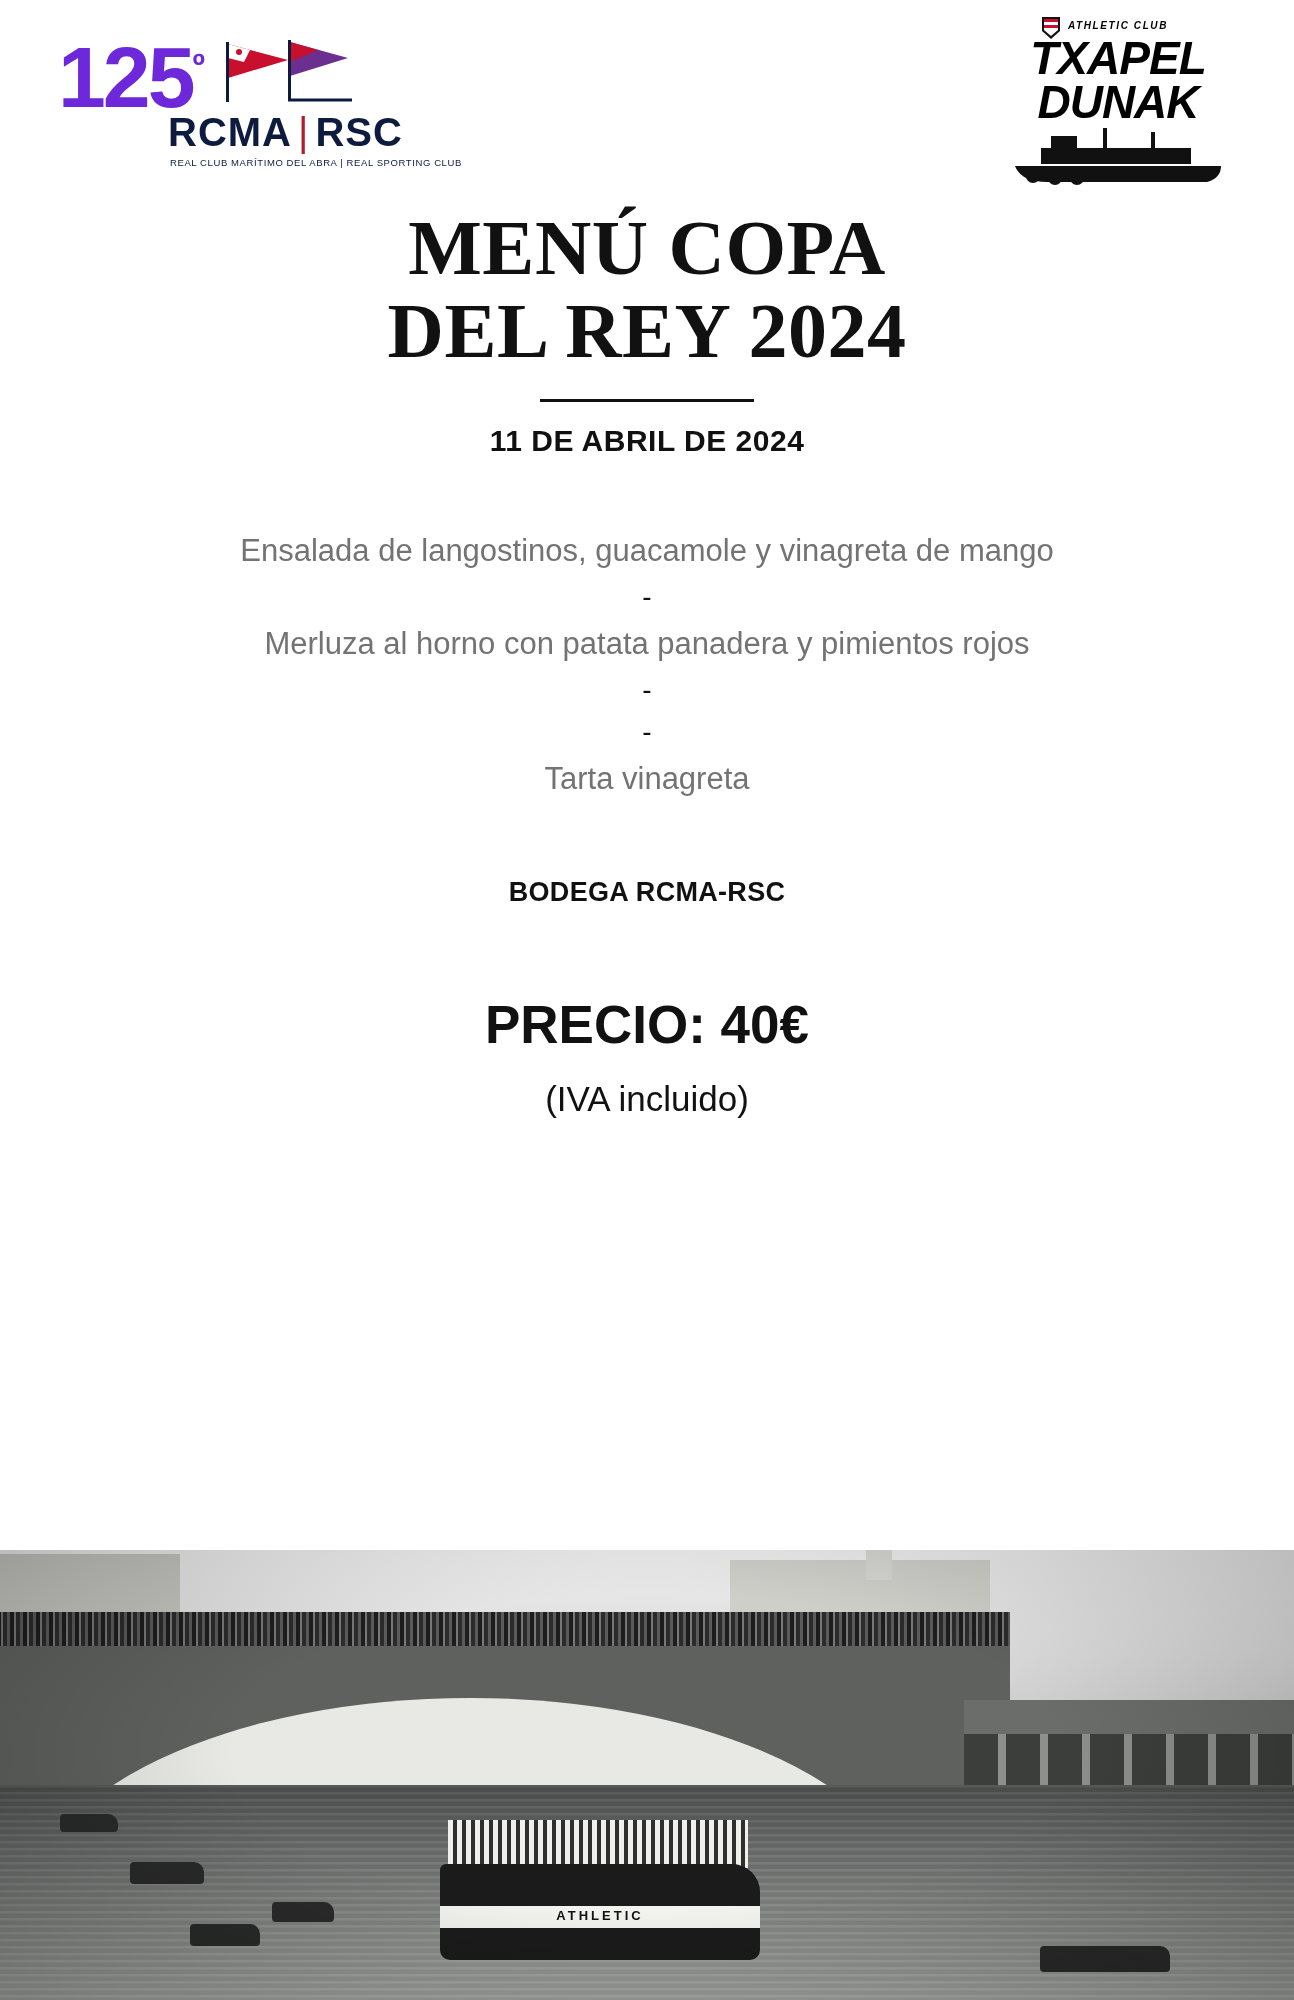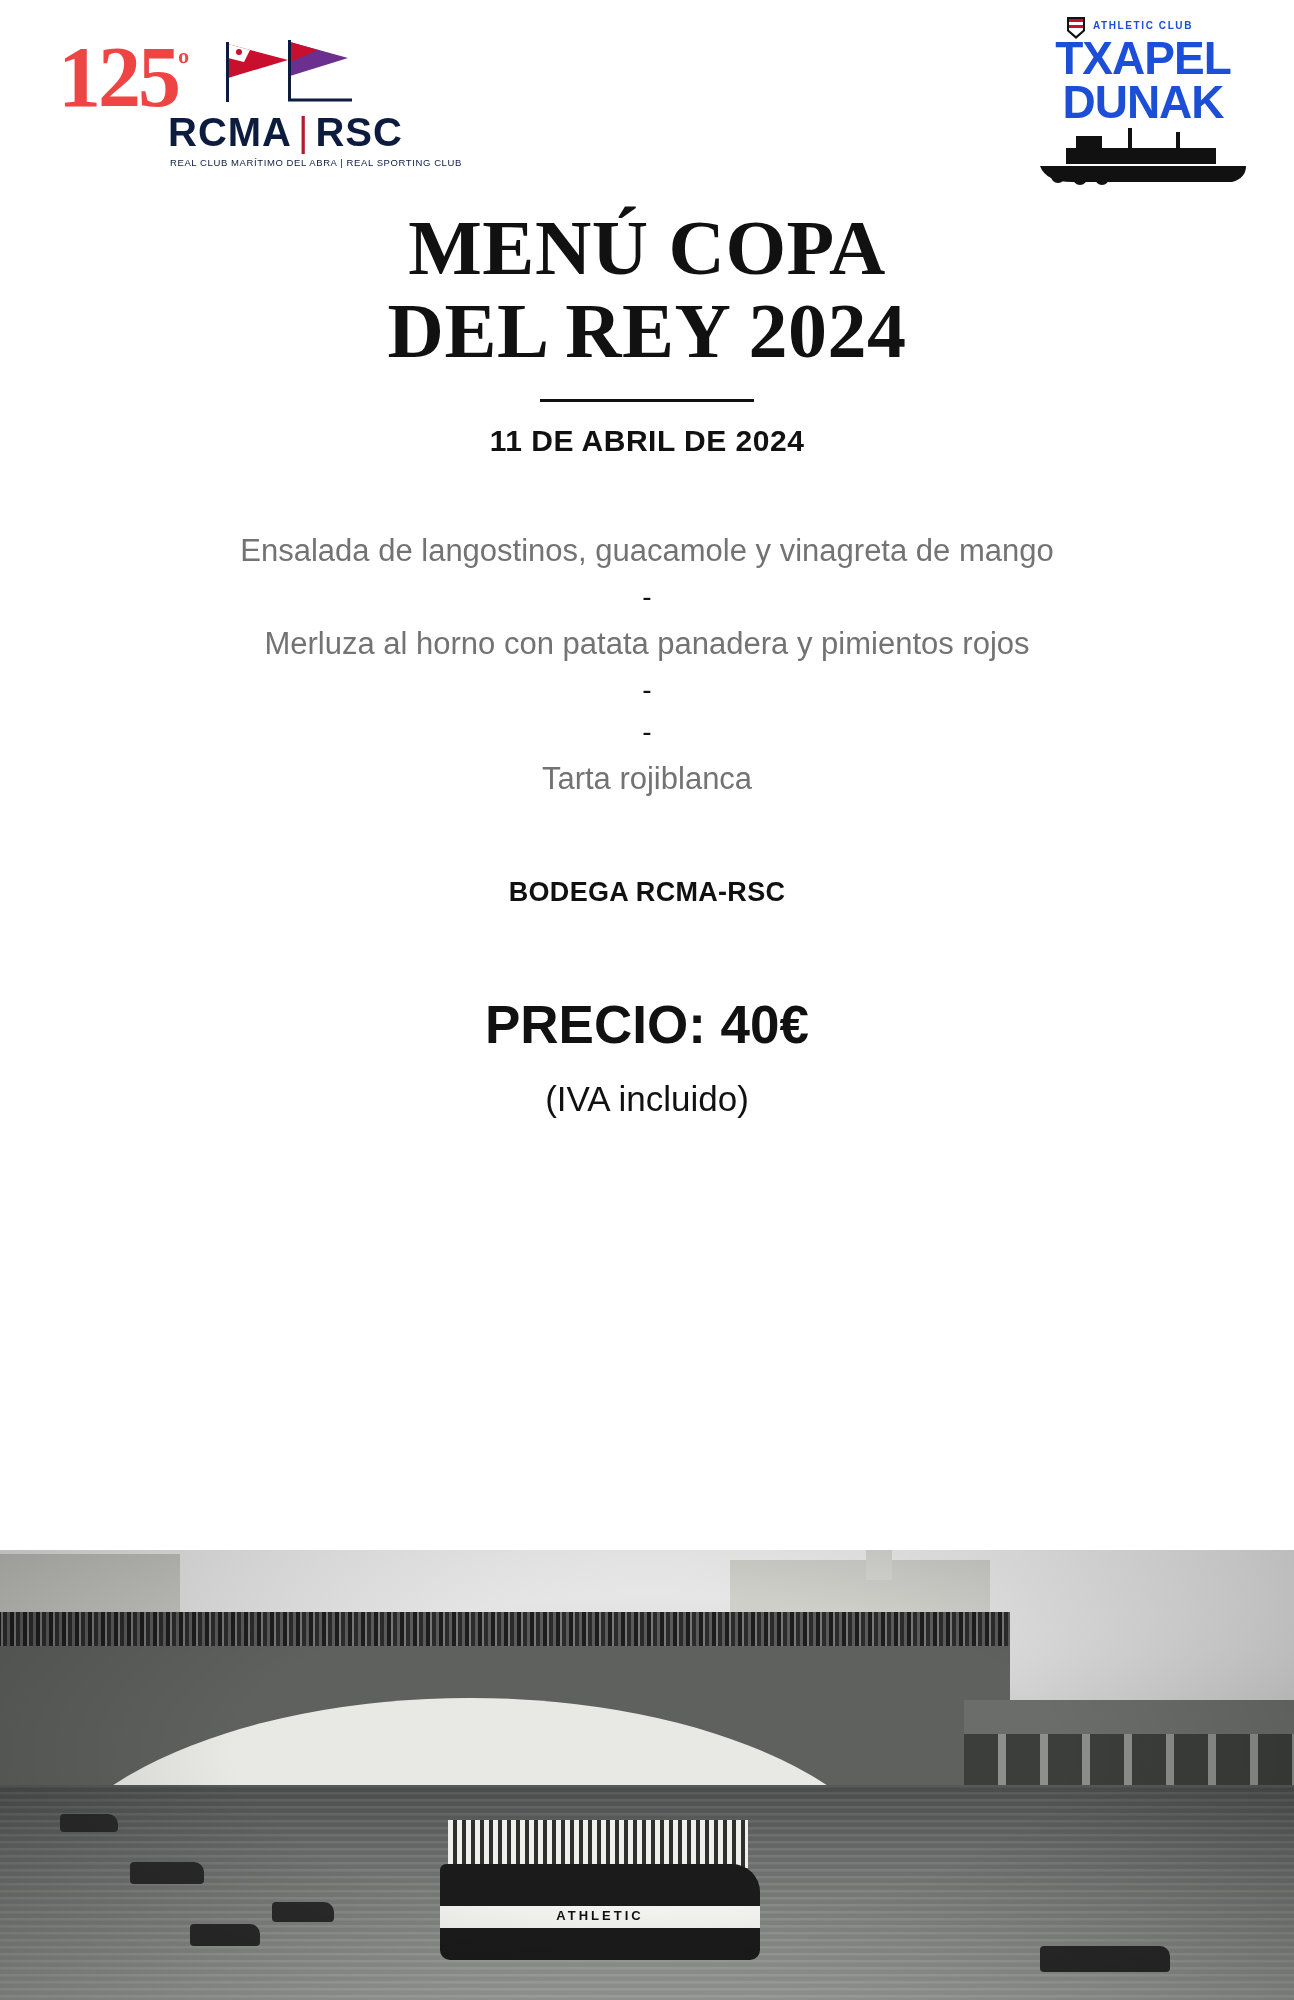--- a/index.html
+++ b/index.html
@@ -26,24 +26,24 @@
     position: absolute;
     left: 58px;
     top: 28px;
     width: 360px;
     height: 150px;
   }
   .logo-left .num125 {
     position: absolute;
     left: 0;
     top: 6px;
-    font-family: Liberation Serif, serif;
+    font-family: Liberation Sans, sans-serif;
     font-size: 86px;
     font-weight: 700;
-    color: #ef4444;
+    color: #6d28d9;
     letter-spacing: -3px;
     line-height: 1;
   }
   .logo-left .num125 sup {
     font-size: 34px;
     vertical-align: super;
   }
   .logo-left .flags {
     position: absolute;
     left: 168px;
@@ -72,25 +72,26 @@
     left: 112px;
     top: 129px;
     font-size: 9.5px;
     letter-spacing: 0.6px;
     color: #0d1b3e;
     white-space: nowrap;
   }
 
   .logo-right {
     position: absolute;
-    right: 36px;
+    right: 61px;
     top: 14px;
     width: 230px;
     height: 180px;
-    color: #1d4ed8;
+    color: #000000;
+    font-style: italic;
   }
   .logo-right .ac-top {
     text-align: center;
     font-size: 10px;
     letter-spacing: 1.6px;
     font-weight: 700;
     margin-top: 6px;
   }
   .logo-right .ac-shield {
     position: absolute;
@@ -424,21 +425,21 @@
   <div class="rule"></div>
   <div class="date-line">11 DE ABRIL DE 2024</div>
 </div>
 
 <div class="menu">
   <p class="menu-item">Ensalada de langostinos, guacamole y vinagreta de mango</p>
   <p class="menu-sep">-</p>
   <p class="menu-item">Merluza al horno con patata panadera y pimientos rojos</p>
   <p class="menu-sep">-</p>
   <p class="menu-sep">-</p>
-  <p class="menu-item">Tarta rojiblanca</p>
+  <p class="menu-item">Tarta vinagreta</p>
 </div>
 
 <div class="bodega">BODEGA RCMA-RSC</div>
 <div class="price">PRECIO: 40€</div>
 <div class="tax-note">(IVA incluido)</div>
 
 <div class="photo">
   <div class="sky"></div>
   <div class="buildings-left"></div>
   <div class="townhall"></div>

